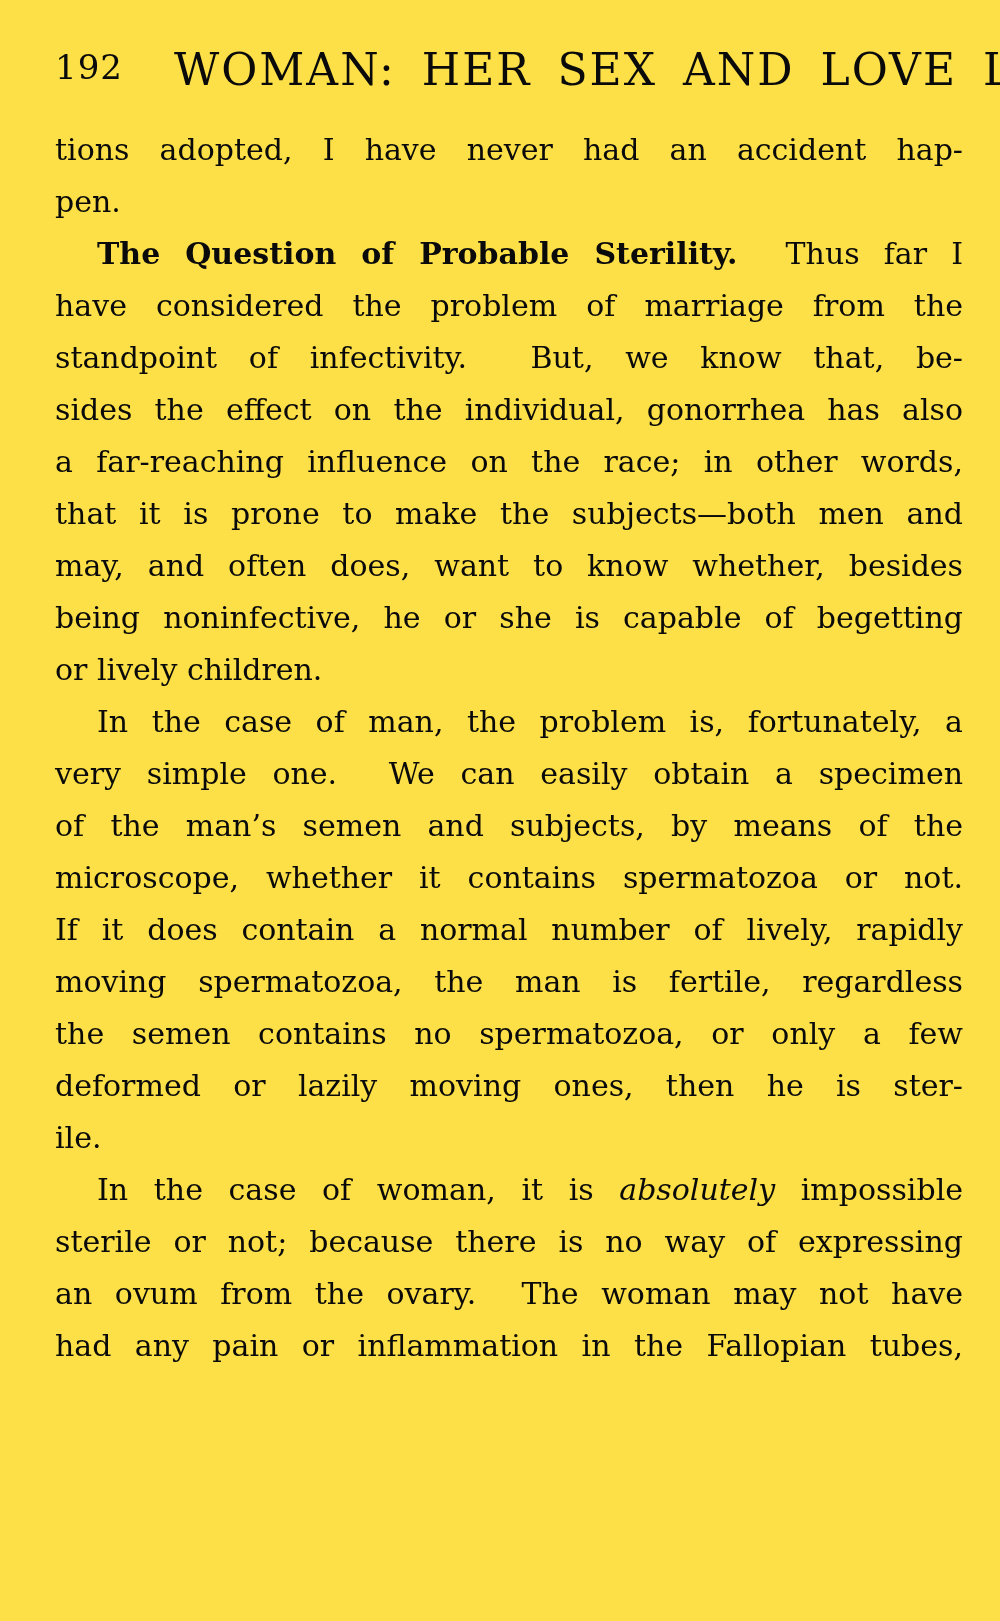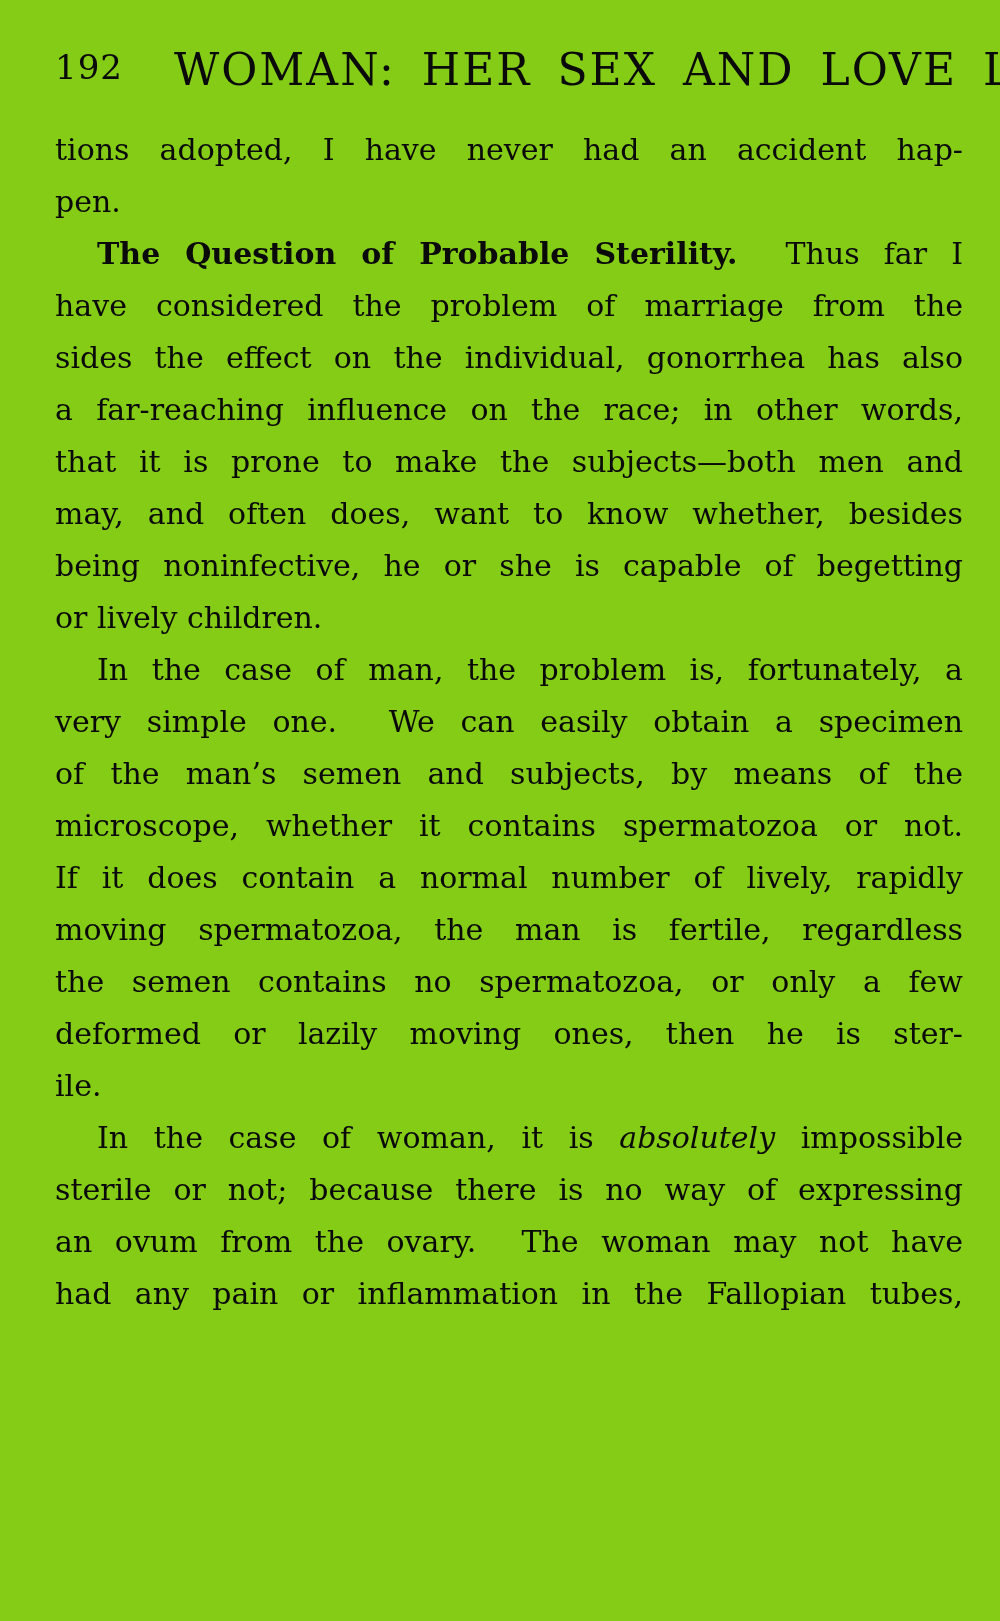--- a/index.html
+++ b/index.html
@@ -1,20 +1,20 @@
 <!DOCTYPE html>
 <html><head>
 <meta charset="utf-8">
 <style>
   html, body { margin: 0; padding: 0; background: #ffffff; }
   .page {
     position: relative;
     width: 1000px;
     height: 1621px;
-    background: #84cc16;
+    background: #fde047;
     color: #0a0a0a;
     font-family: "DejaVu Serif", serif;
     overflow: hidden;
   }
   .page-header {
     position: absolute;
     top: 44px;
     left: 55px;
     right: 37px;
     height: 44px;
@@ -62,20 +62,21 @@
 <div class="page">
   <div class="page-header">
     <span class="page-number">192</span>
     <span class="running-title">WOMAN: HER SEX AND LOVE LIFE</span>
   </div>
   <div class="page-body">
       <div class="line"><span>tions adopted, I have never had an accident hap-</span></div>
       <div class="line last"><span>pen.</span></div>
       <div class="line indent"><span class="bold">The Question of Probable Sterility.</span><span>&nbsp; Thus far I</span></div>
       <div class="line"><span>have considered the problem of marriage from the</span></div>
+      <div class="line"><span>standpoint of infectivity.&nbsp; But, we know that, be-</span></div>
       <div class="line"><span>sides the effect on the individual, gonorrhea has also</span></div>
       <div class="line"><span>a far-reaching influence on the race; in other words,</span></div>
       <div class="line"><span>that it is prone to make the subjects—both men and</span></div>
       <div class="line"><span>may, and often does, want to know whether, besides</span></div>
       <div class="line"><span>being noninfective, he or she is capable of begetting</span></div>
       <div class="line last"><span>or lively children.</span></div>
       <div class="line indent"><span>In the case of man, the problem is, fortunately, a</span></div>
       <div class="line"><span>very simple one.&nbsp; We can easily obtain a specimen</span></div>
       <div class="line"><span>of the man’s semen and subjects, by means of the</span></div>
       <div class="line"><span>microscope, whether it contains spermatozoa or not.</span></div>

